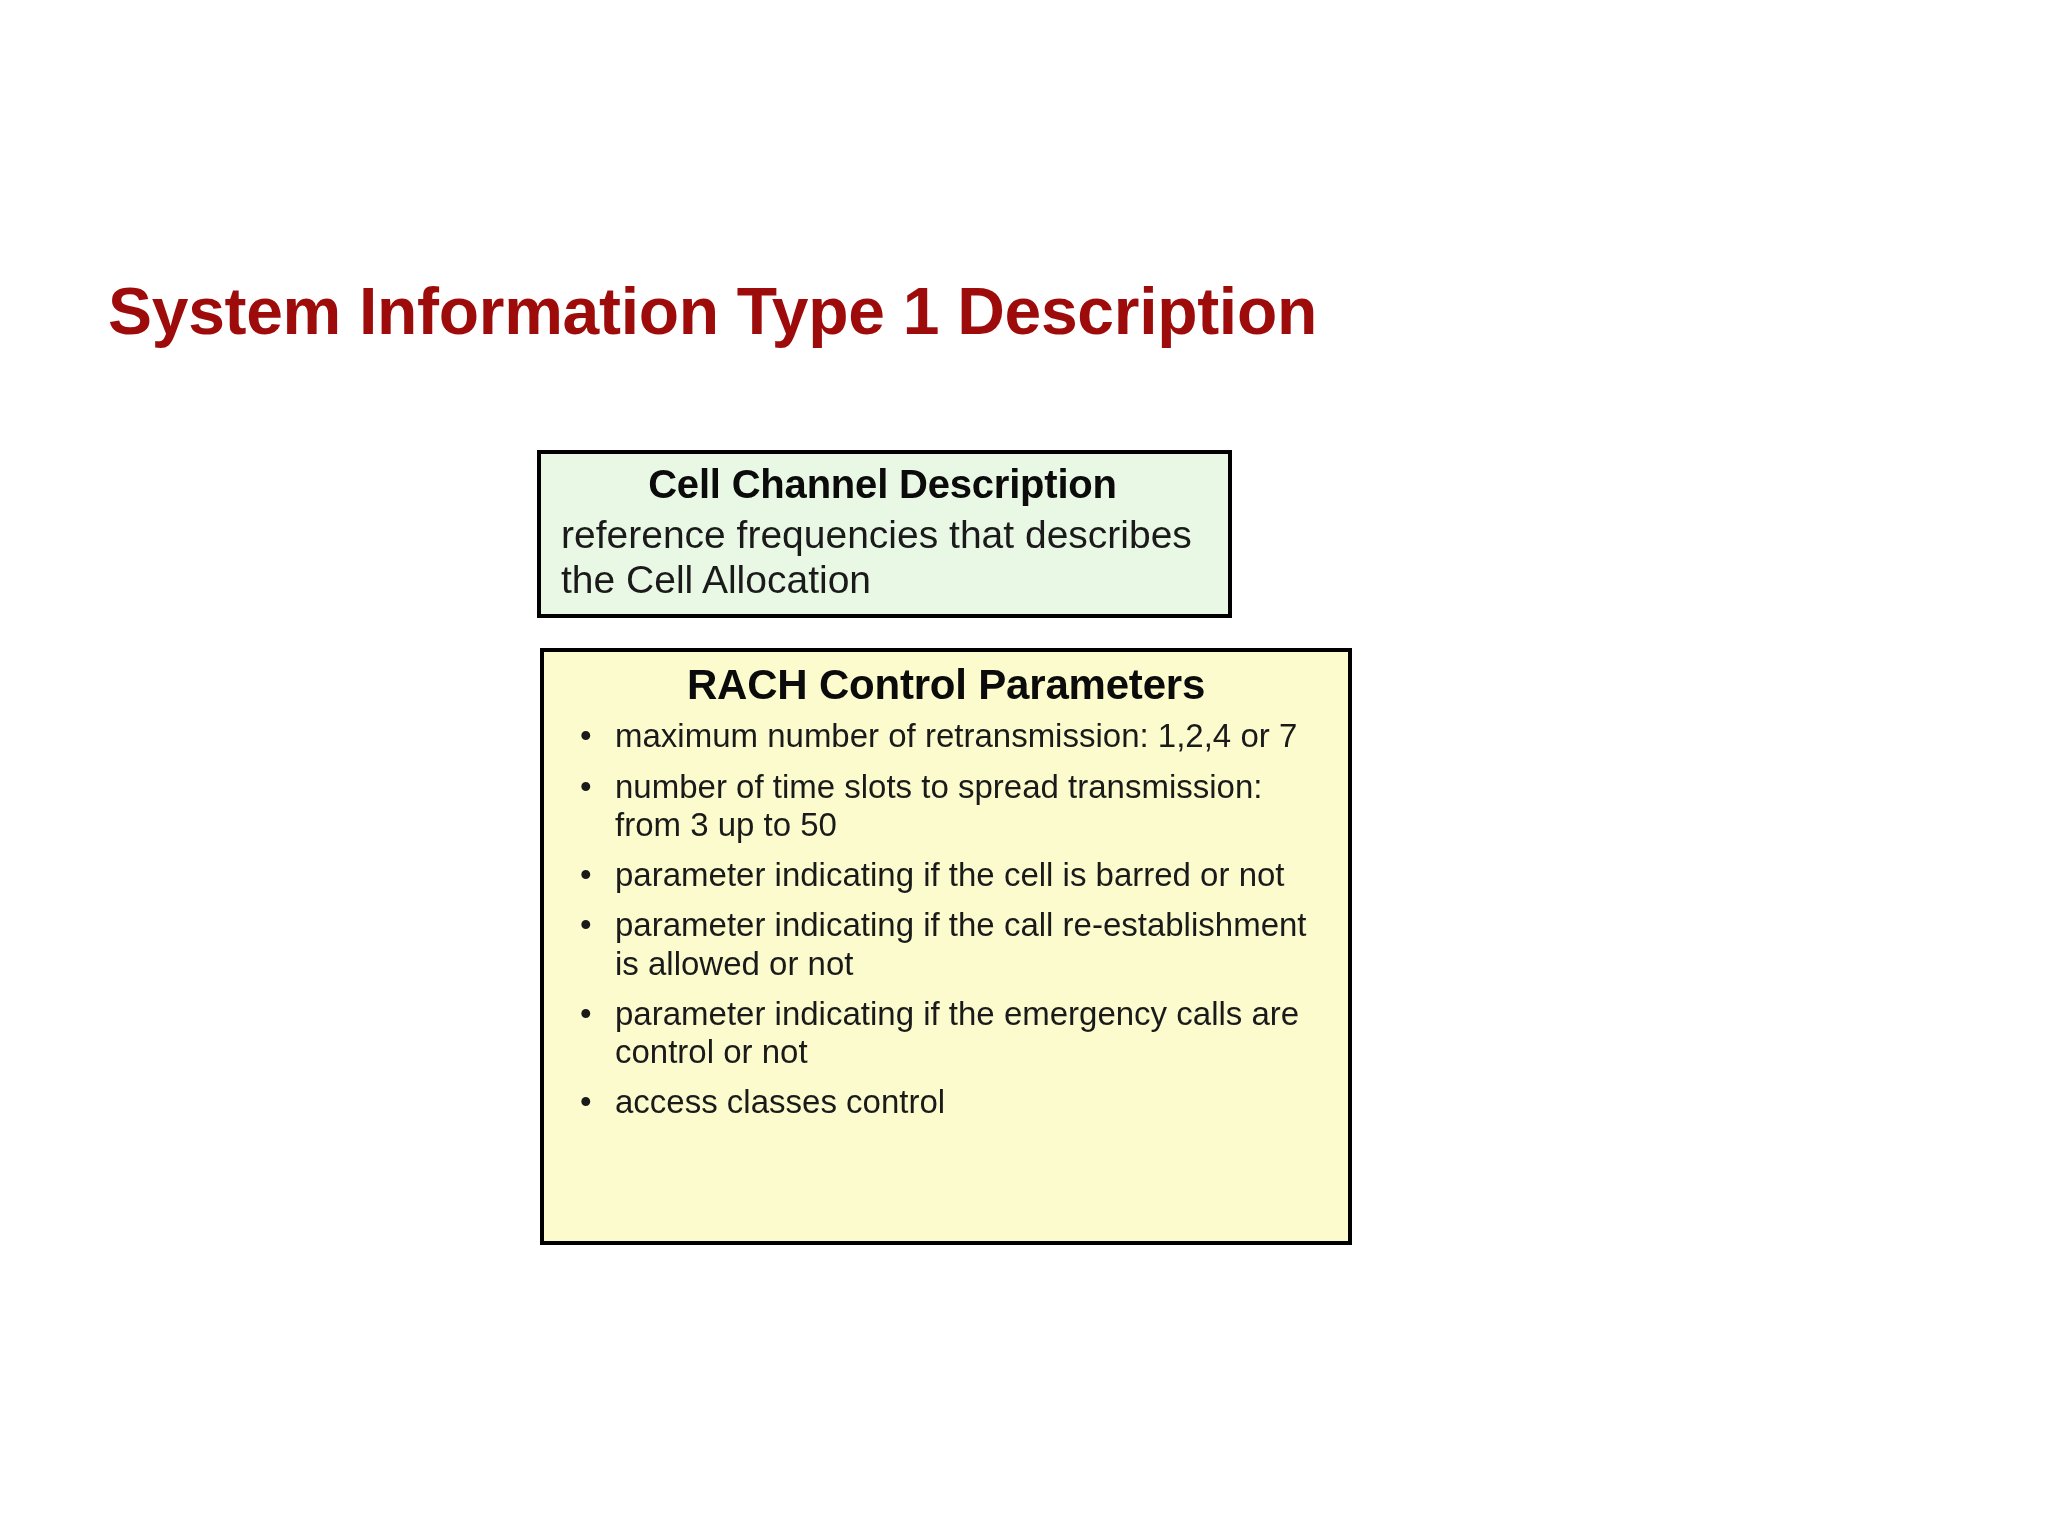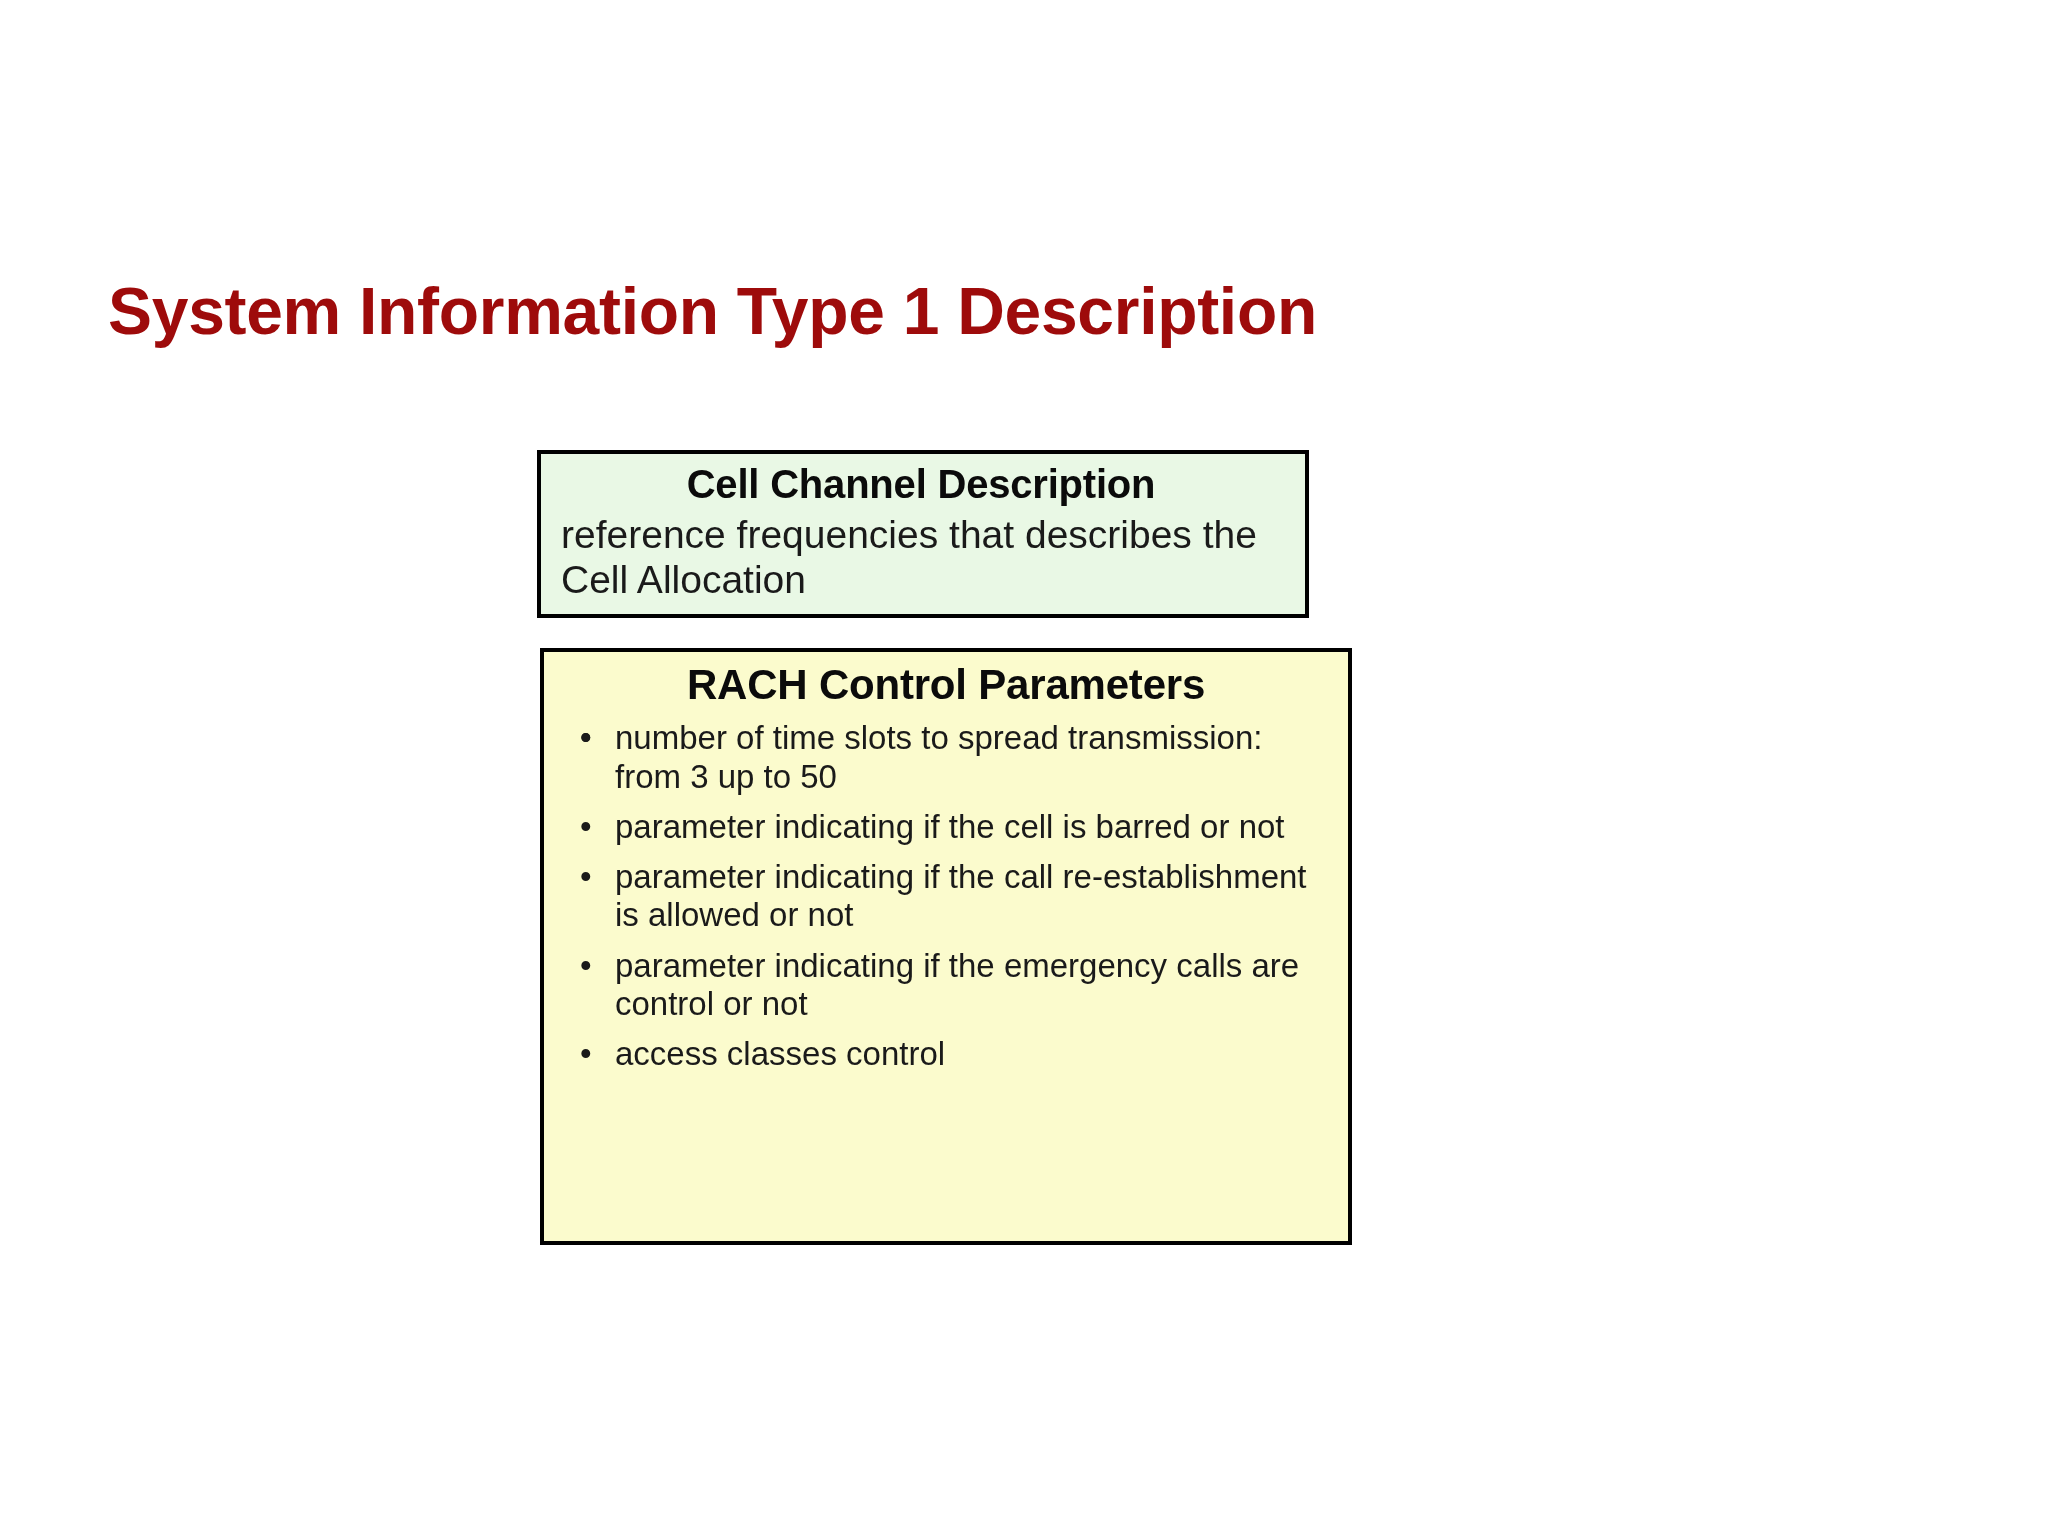--- a/index.html
+++ b/index.html
@@ -52,21 +52,21 @@
 
   .box-body {
     color: #1a1a1a;
     line-height: 1.16;
   }
 
   
   #cell-channel-box {
     left: 537px;
     top: 450px;
-    width: 772px;
+    width: 695px;
     height: 168px;
     background: #e9f8e5;
     padding: 9px 20px 0 16px;
   }
   #cell-channel-box .box-heading {
     font-size: 40px;
     margin: 0 0 6px 0;
     letter-spacing: -0.2px;
   }
   #cell-channel-box .box-body {
@@ -125,20 +125,21 @@
     <div class="box-heading">Cell Channel Description</div>
     <div class="box-body">reference frequencies that describes the Cell Allocation</div>
   </div>
 
   <div class="info-box" id="rach-box">
     <div class="box-heading">RACH Control Parameters</div>
 
     <ul class="bullet-list" id="rach-bullets">
       <li class="bullet-item">
         <span class="bullet-dot">•</span>
+        <span>maximum number of retransmission: 1,2,4 or 7</span>
       </li>
       <li class="bullet-item">
         <span class="bullet-dot">•</span>
         <span>number of time slots to spread transmission: from 3 up to 50</span>
       </li>
       <li class="bullet-item">
         <span class="bullet-dot">•</span>
         <span>parameter indicating if the cell is barred or not</span>
       </li>
       <li class="bullet-item">

